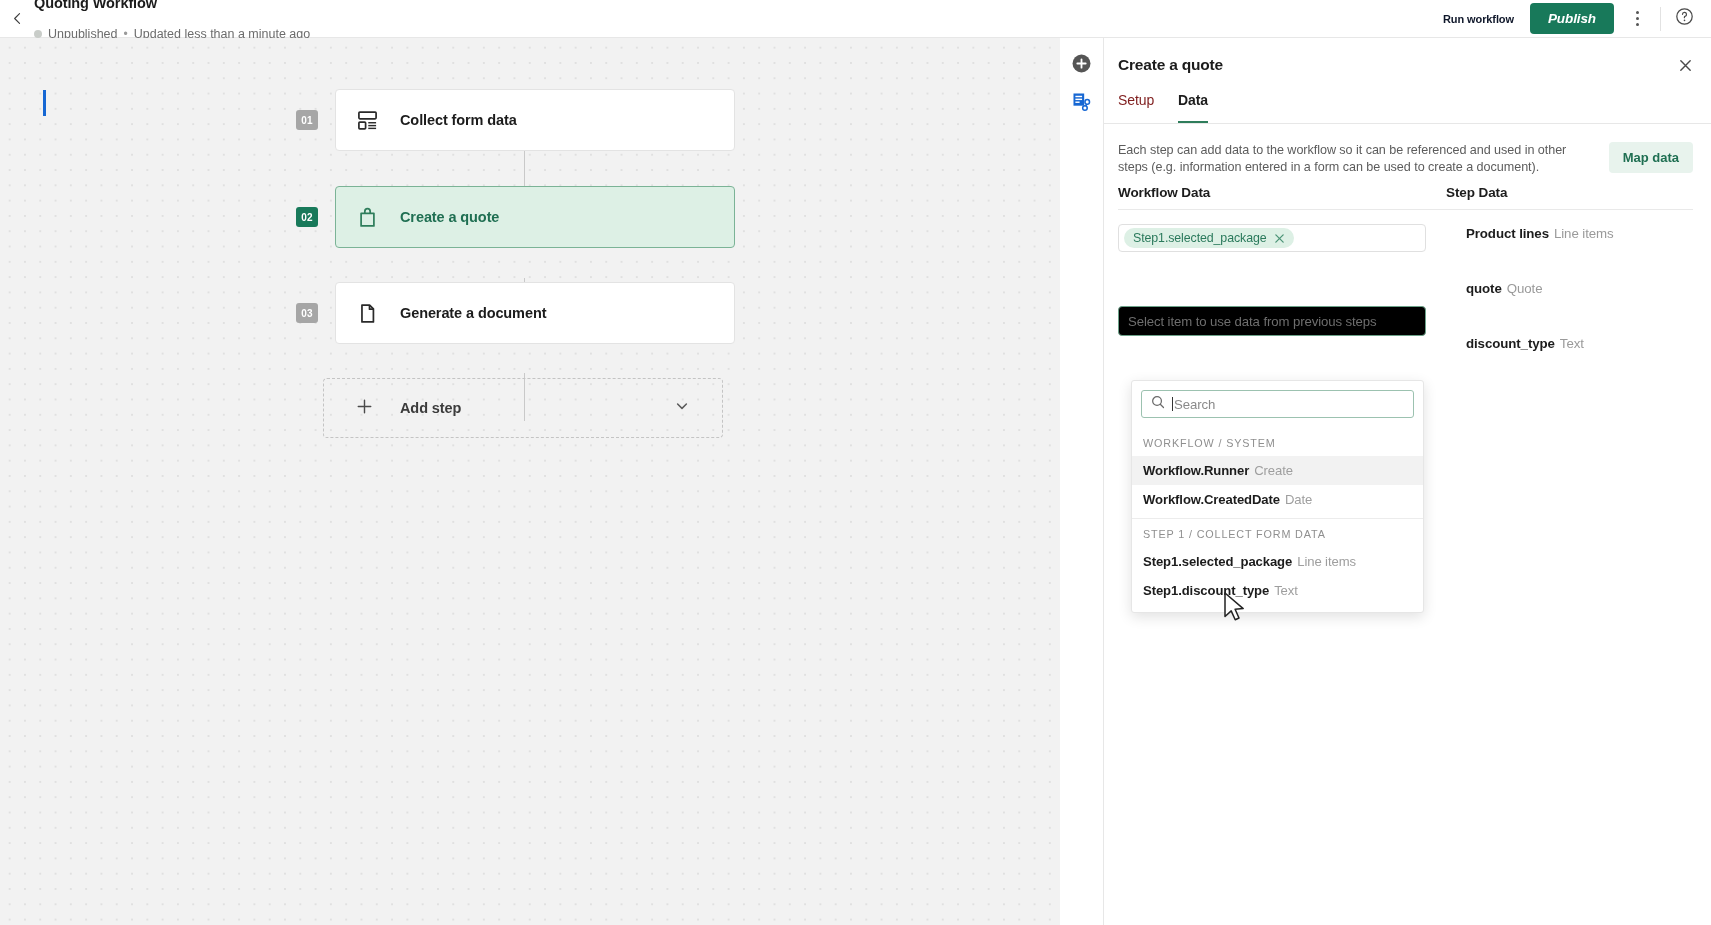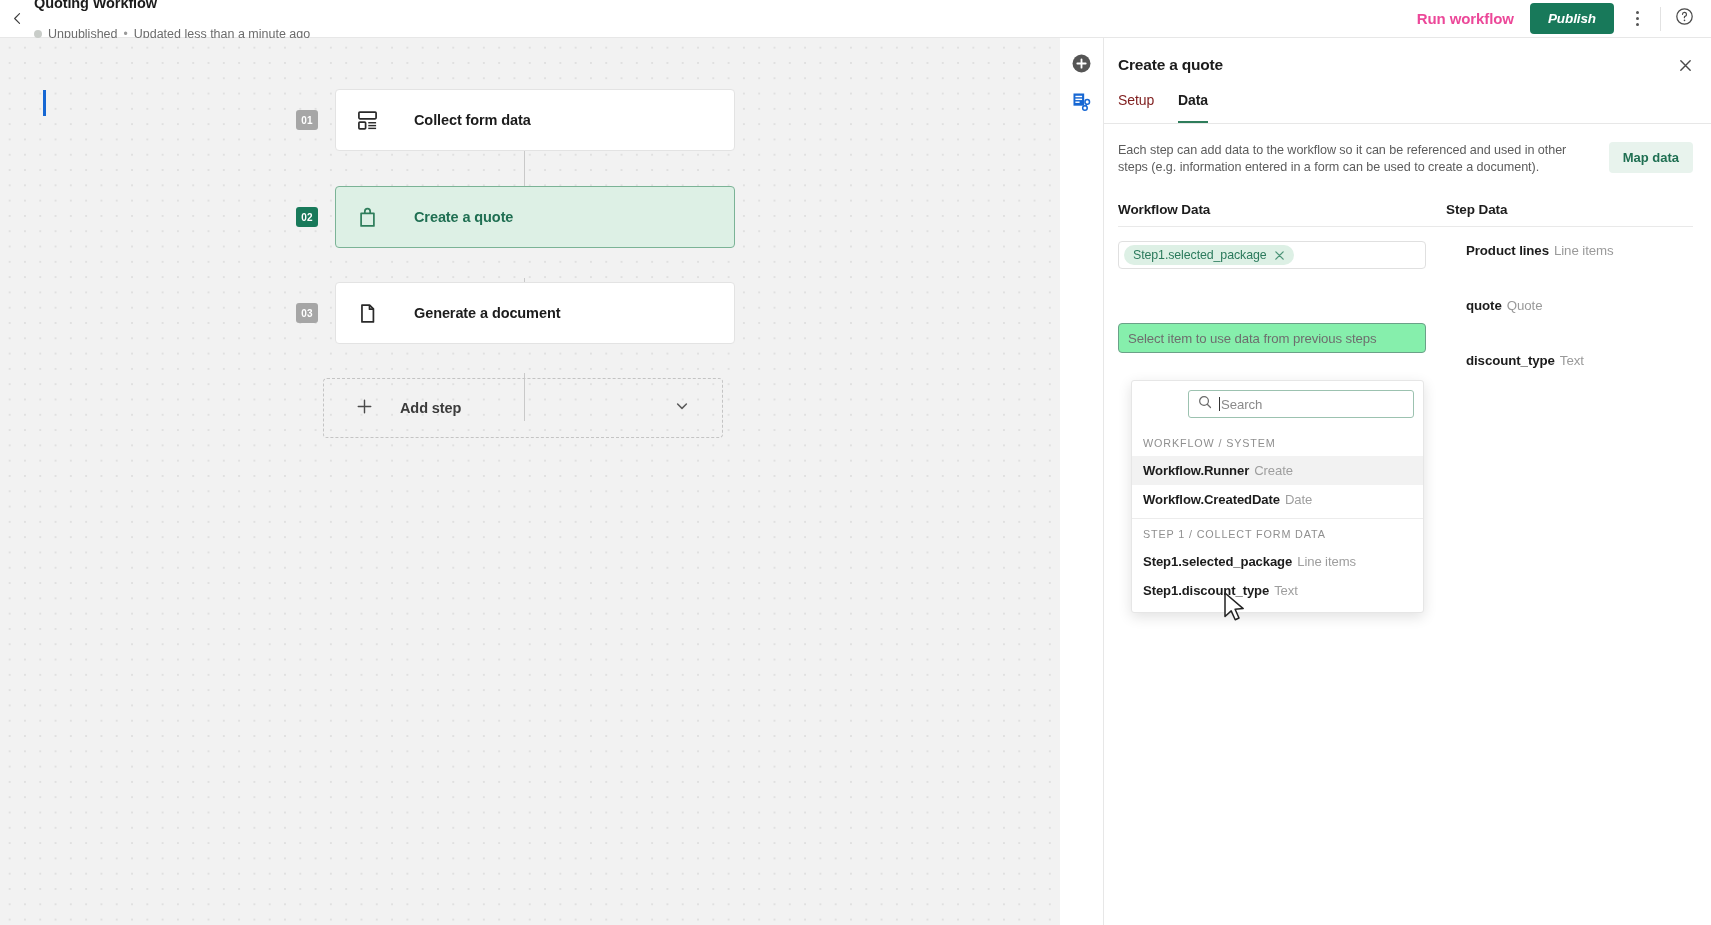--- a/index.html
+++ b/index.html
@@ -37,21 +37,21 @@
   .dot-status {
     width: 8px; height: 8px; border-radius: 50%;
     background: #c9cdc9; display: inline-block;
   }
   .sep-dot { color: #9a9a9a; font-size: 12px; }
   .topbar-right {
     margin-left: auto; display: flex; align-items: center;
     gap: 0; padding-right: 10px; height: 38px;
   }
   .run-workflow {
-    font-size: 15px; font-weight: bold; color: #ec4899;
+    font-size: 11px; font-weight: bold; color: #0f172a;
     padding: 0 16px; cursor: pointer; letter-spacing: -0.1px;
   }
   .publish-btn {
     background: #18795a; color: #ffffff;
     font-size: 13.5px; font-weight: bold;
     border-radius: 4px; padding: 8px 18px;
     cursor: pointer; letter-spacing: -0.1px; font-style: italic;
   }
   .kebab {
     width: 34px; height: 38px; display: flex; flex-direction: column;
@@ -83,21 +83,21 @@
     width: 22px; height: 20px; border-radius: 3px;
     font-size: 10px; font-weight: bold; color: #ffffff;
     display: flex; align-items: center; justify-content: center;
     letter-spacing: 0.3px; flex: none;
   }
   .badge-gray { background: #a6a6a6; }
   .badge-green { background: #18795a; }
   .step-card {
     width: 400px; height: 62px;
     background: #ffffff; border: 1px solid #e3e3e3; border-radius: 4px;
-    display: flex; align-items: center; gap: 36px;
+    display: flex; align-items: center; gap: 22px;
     padding-left: 20px; margin-left: 17px; cursor: pointer;
   }
   .step-card.selected {
     background: #ddf0e5; border: 1px solid #7bb396;
   }
   .step-icon { width: 22px; height: 22px; flex: none; display:flex; align-items:center; justify-content:center; }
   .step-label {
     font-size: 14.5px; font-weight: bold; color: #1c1c1c;
     letter-spacing: -0.1px;
   }
@@ -164,21 +164,21 @@
   .desc-text {
     font-size: 12.6px; color: #5c5c5c; line-height: 16.5px;
     max-width: 465px; letter-spacing: -0.05px;
   }
   .map-data-btn {
     margin-left: auto; background: #e8f3ed; color: #1f6f52;
     font-size: 13px; font-weight: bold; border-radius: 4px;
     padding: 8px 14px; cursor: pointer; white-space: nowrap;
   }
   .cols-head {
-    display: flex; margin-top: 27px;
+    display: flex; margin-top: 10px;
     border-bottom: 1px solid #e9e9e9; padding-bottom: 9px;
   }
   .col-head-label {
     font-size: 13.5px; font-weight: bold; color: #1c1c1c; letter-spacing: -0.1px;
   }
   .col-left { width: 328px; }
   .cols-body { display: flex; margin-top: 14px; position: relative; }
 
   .chip-input {
     width: 308px; height: 28px;
@@ -190,40 +190,40 @@
     background: #ddf0e5; color: #2b7a5c;
     border-radius: 11px; height: 20px;
     display: flex; align-items: center; gap: 7px;
     padding: 0 9px; font-size: 12.4px; letter-spacing: -0.1px;
   }
   .chip-x { cursor: pointer; display: flex; }
   .select-input {
     width: 308px; height: 30px; margin-top: 54px;
     border: 1px solid #6ba188; border-radius: 4px;
     display: flex; align-items: center; padding: 12px 9px;
-    font-size: 13.2px; color: #6e6e6e; background: #86efac;
+    font-size: 13.2px; color: #6e6e6e; background: #000000;
     letter-spacing: -0.1px; cursor: text;
   }
   .step-data-col { margin-left: 20px; padding-top: 2px; }
   .sd-item { font-size: 13.3px; letter-spacing: -0.1px; }
   .sd-name { font-weight: bold; color: #1c1c1c; }
   .sd-type { color: #9a9a9a; margin-left: 5px; }
 
   
   .dropdown {
     position: absolute; left: 1131px; top: 380px;
     width: 293px;
     background: #ffffff;
     border: 1px solid #e6e6e6;
     border-radius: 3px;
     box-shadow: 0 4px 14px rgba(0,0,0,0.12);
     padding: 9px 0 0 0;
     z-index: 40;
   }
-  .dd-search-wrap { padding: 0 9px 10px 9px; margin-left: 47px; }
+  .dd-search-wrap { padding: 0 9px 10px 9px; }
   .dd-search {
     height: 28px; border: 1px solid #9cc2b0; border-radius: 3px;
     display: flex; align-items: center; gap: 7px; padding: 0 9px;
     background: #fff;
   }
   .dd-search-text {
     font-size: 13.2px; color: #8a8a8a; letter-spacing: -0.1px;
     position: relative;
   }
   .caret {

